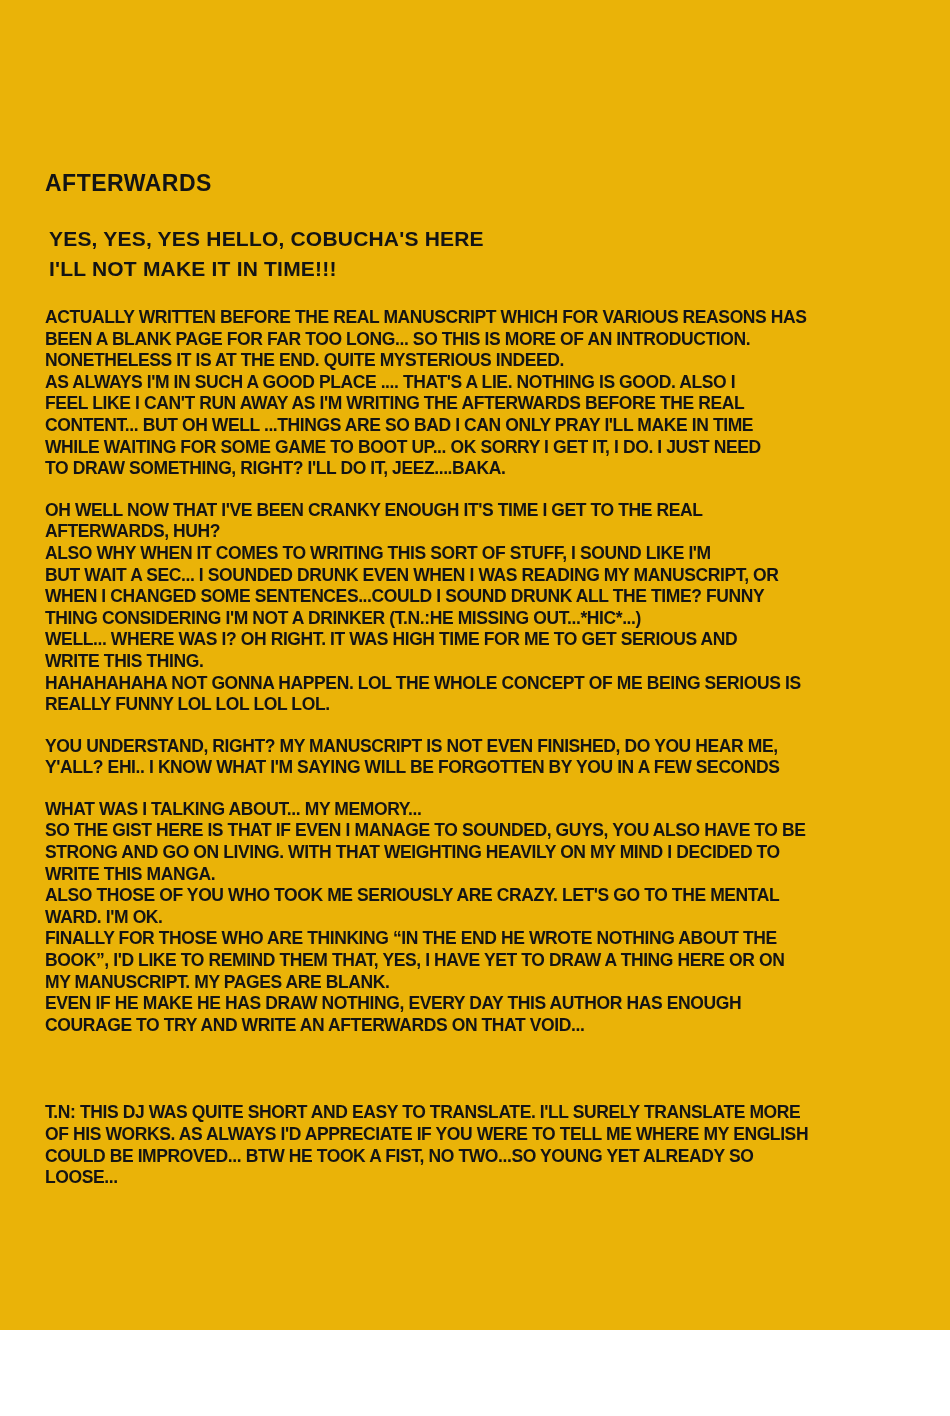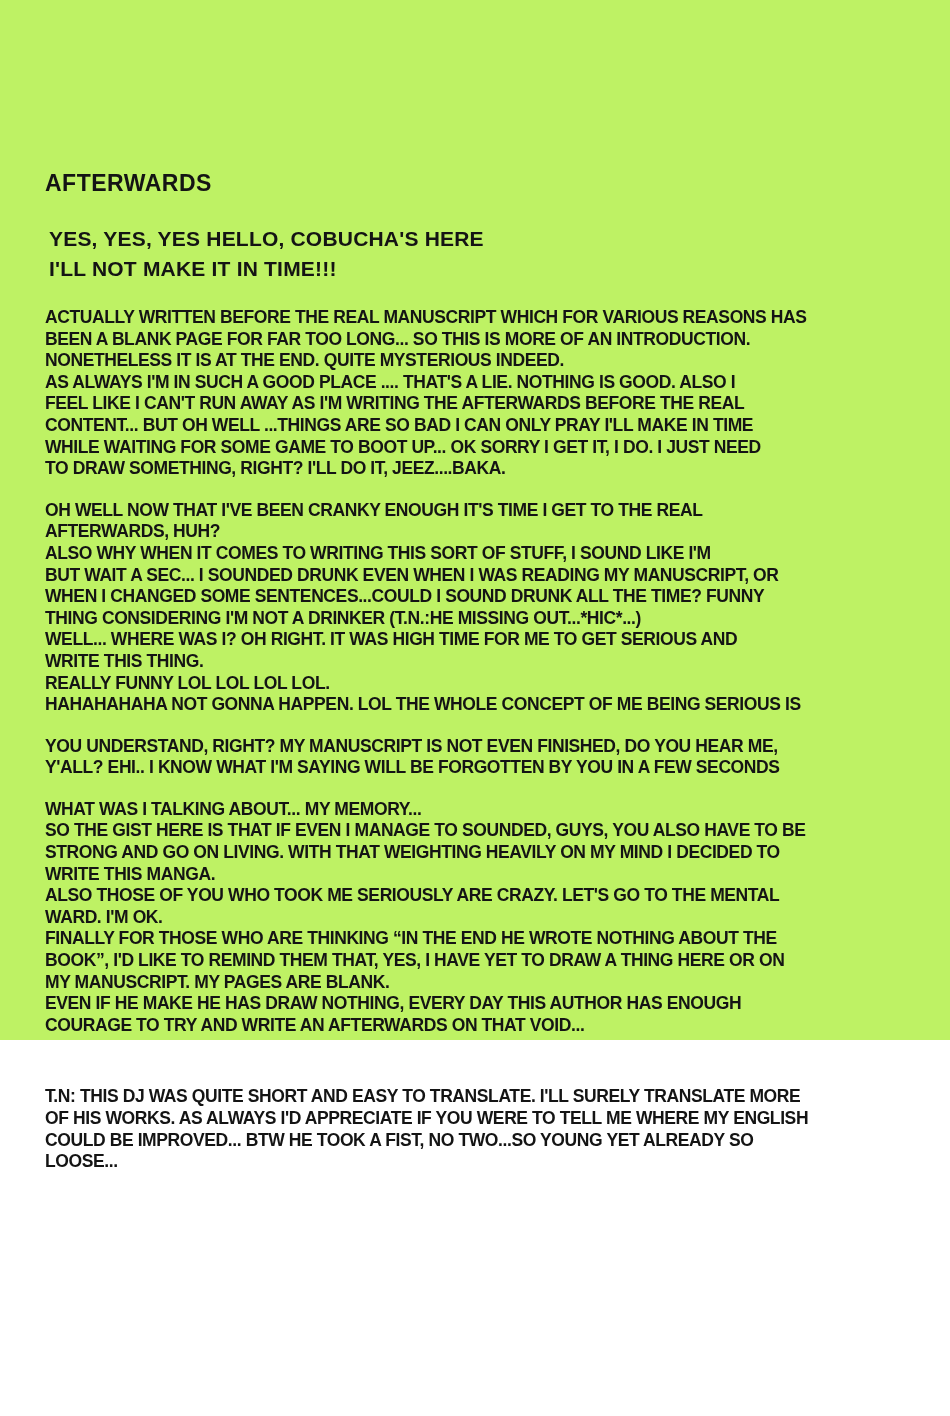--- a/index.html
+++ b/index.html
@@ -10,22 +10,22 @@
   body {
     width: 950px;
     height: 1416px;
     overflow: hidden;
     font-family: "Liberation Sans", "DejaVu Sans", sans-serif;
     color: #141414;
   }
   .page {
     position: relative;
     width: 950px;
-    height: 1040px;
-    background: #bef264;
+    height: 1330px;
+    background: #eab308;
     box-sizing: border-box;
     padding: 170px 42px 0 45px;
   }
   .page-title {
     font-size: 23px;
     font-weight: bold;
     line-height: 26px;
     letter-spacing: 0.5px;
     margin: 0 0 28px 0;
   }
@@ -37,21 +37,21 @@
     margin: 0 0 23px 4px;
   }
   .para {
     font-size: 17.5px;
     font-weight: bold;
     line-height: 21.6px;
     letter-spacing: -0.4px;
     margin: 0 0 20px 0;
   }
   .tn {
-    margin-top: 50px;
+    margin-top: 66px;
   }
   .line {
     white-space: nowrap;
   }
 </style>
 </head>
 <body>
 
 <div class="page">
   <h1 class="page-title">AFTERWARDS</h1>
@@ -74,22 +74,22 @@
 
   <div class="para">
       <div class="line">OH WELL NOW THAT I'VE BEEN CRANKY ENOUGH IT'S TIME I GET TO THE REAL</div>
       <div class="line">AFTERWARDS, HUH?</div>
       <div class="line">ALSO WHY WHEN IT COMES TO WRITING THIS SORT OF STUFF, I SOUND LIKE I'M</div>
       <div class="line">BUT WAIT A SEC... I SOUNDED DRUNK EVEN WHEN I WAS READING MY MANUSCRIPT, OR</div>
       <div class="line">WHEN I CHANGED SOME SENTENCES...COULD I SOUND DRUNK ALL THE TIME? FUNNY</div>
       <div class="line">THING CONSIDERING I'M NOT A DRINKER (T.N.:HE MISSING OUT...*HIC*...)</div>
       <div class="line">WELL... WHERE WAS I? OH RIGHT. IT WAS HIGH TIME FOR ME TO GET SERIOUS AND</div>
       <div class="line">WRITE THIS THING.</div>
+      <div class="line">HAHAHAHAHA NOT GONNA HAPPEN. LOL THE WHOLE CONCEPT OF ME BEING SERIOUS IS</div>
       <div class="line">REALLY FUNNY LOL LOL LOL LOL.</div>
-      <div class="line">HAHAHAHAHA NOT GONNA HAPPEN. LOL THE WHOLE CONCEPT OF ME BEING SERIOUS IS</div>
     </div>
 
   <div class="para">
       <div class="line">YOU UNDERSTAND, RIGHT? MY MANUSCRIPT IS NOT EVEN FINISHED, DO YOU HEAR ME,</div>
       <div class="line">Y'ALL? EHI.. I KNOW WHAT I'M SAYING WILL BE FORGOTTEN BY YOU IN A FEW SECONDS</div>
     </div>
 
   <div class="para">
       <div class="line">WHAT WAS I TALKING ABOUT... MY MEMORY...</div>
       <div class="line">SO THE GIST HERE IS THAT IF EVEN I MANAGE TO SOUNDED, GUYS, YOU ALSO HAVE TO BE</div>

